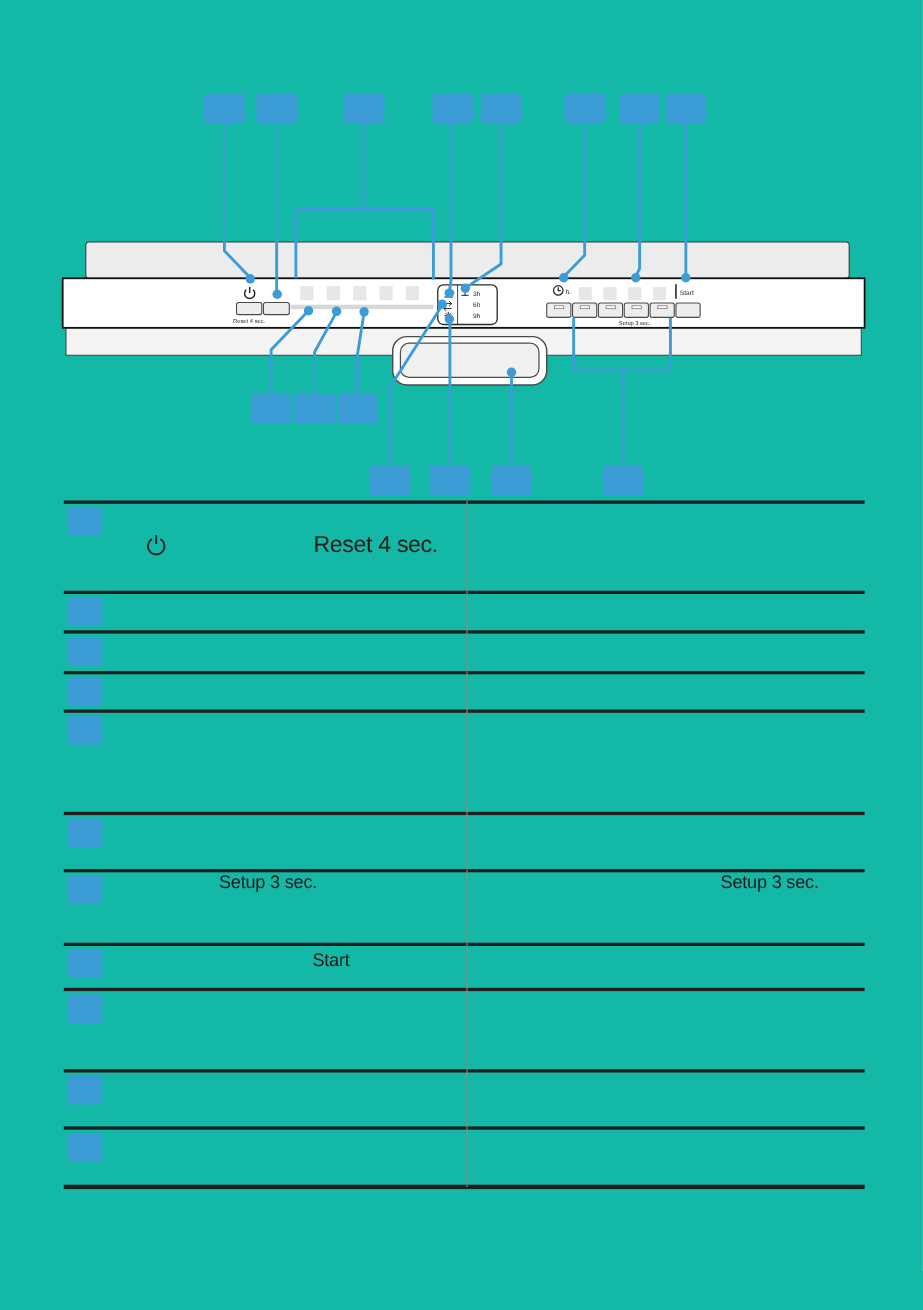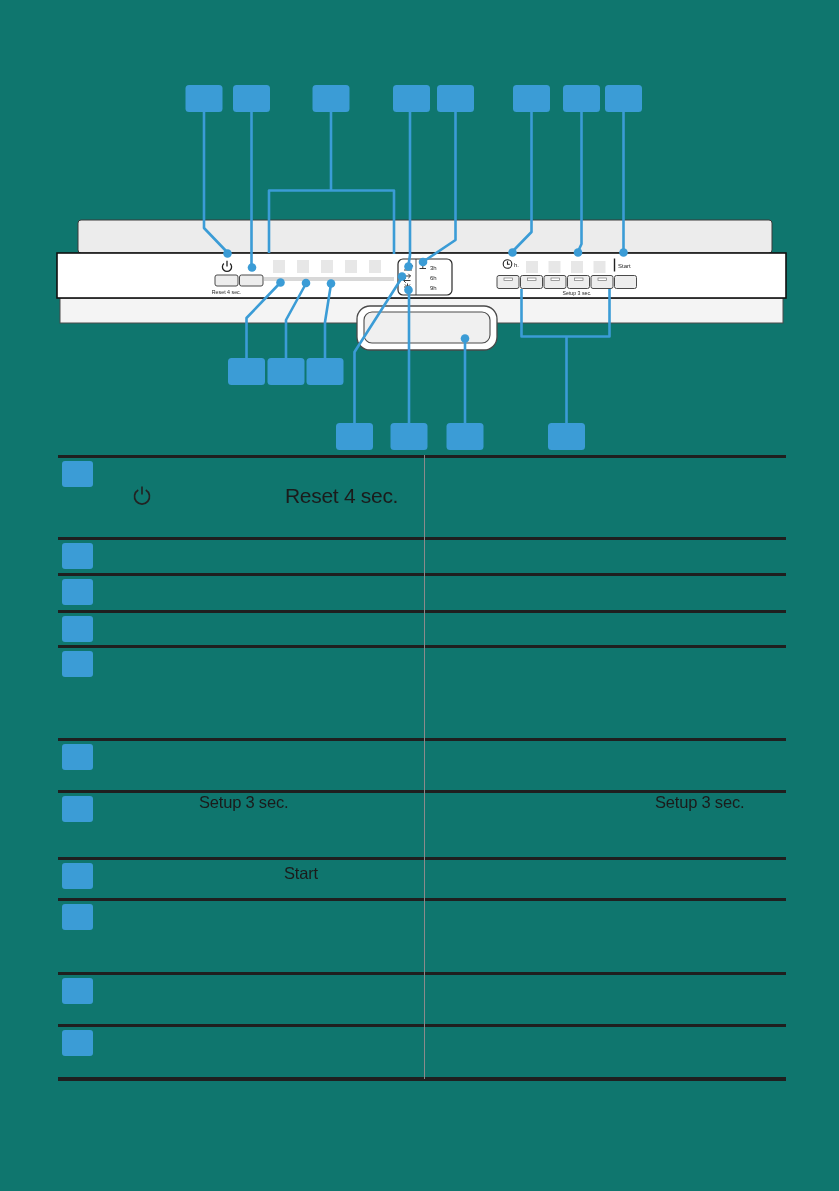--- a/index.html
+++ b/index.html
@@ -1,18 +1,18 @@
 <!DOCTYPE html>
 <html style="--accent: #3B9CD6;"><head>
 <meta charset="utf-8">
 <style>
   html,body{margin:0;padding:0;background:#fff;}
   body{width:839px;height:1191px;position:relative;overflow:hidden;
        font-family:"Liberation Sans",sans-serif;color:#1b1b1b;}
-  .page{position:absolute;inset:0;background:#0f766e;}
+  .page{position:absolute;inset:0;background:#14b8a6;}
   svg text{font-family:"Liberation Sans",sans-serif;fill:#1f1f1f;}
   .legend{position:absolute;left:0;top:0;width:839px;height:1191px;}
   .rule{position:absolute;left:58px;width:728px;background:#1f1f1f;height:2.5px;}
   .rule.thick{height:4px;}
   .vdivider{position:absolute;left:424px;top:455px;width:1px;height:624px;background:#8a8a8a;}
   .marker{position:absolute;left:62px;width:31px;height:26px;border-radius:3px;background:var(--accent);}
   .row-text{position:absolute;font-size:16.5px;letter-spacing:-0.2px;white-space:pre;}
   .row1-text{position:absolute;font-size:21px;letter-spacing:-0.3px;white-space:pre;}
   .row1-icon{position:absolute;left:131px;top:484px;width:22px;height:22px;}
   :root{--accent:#3B9CD6;}

